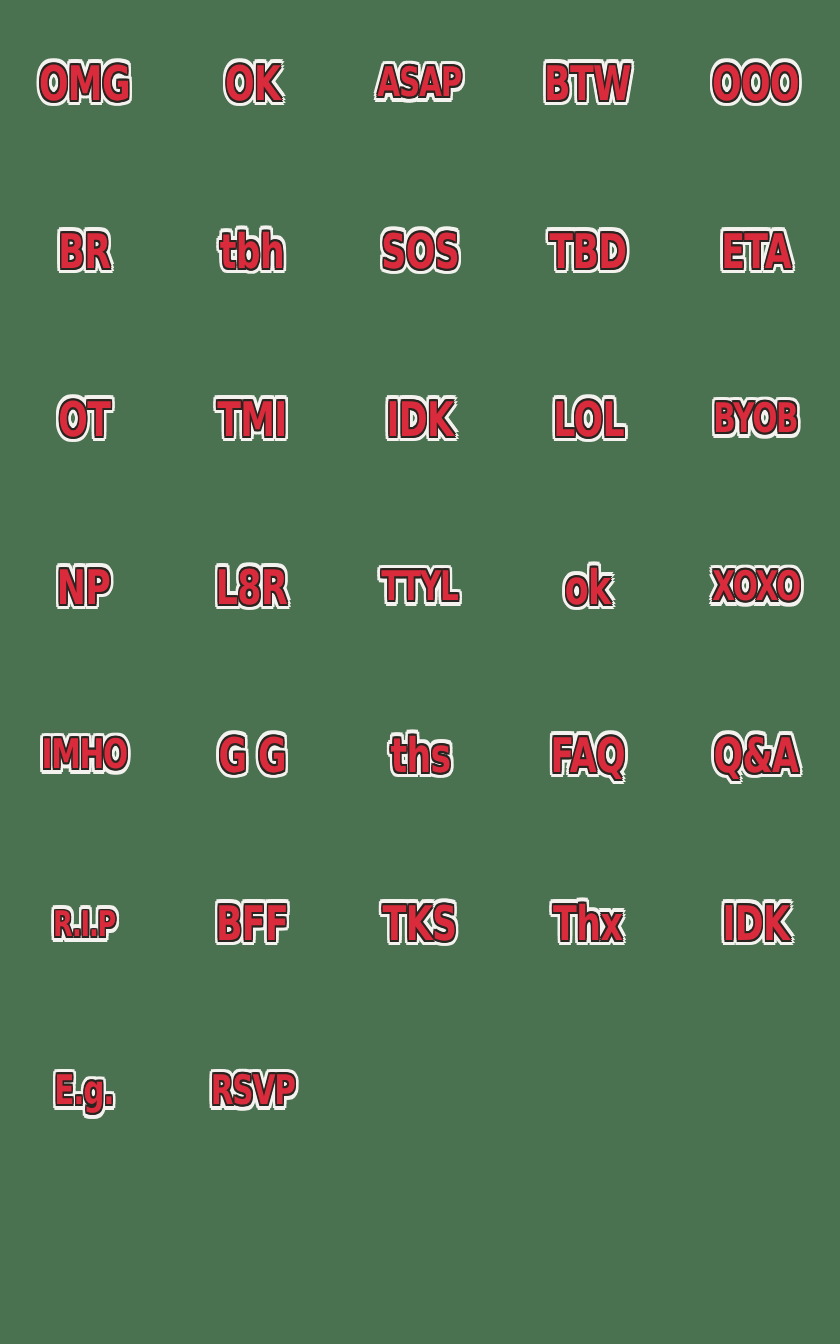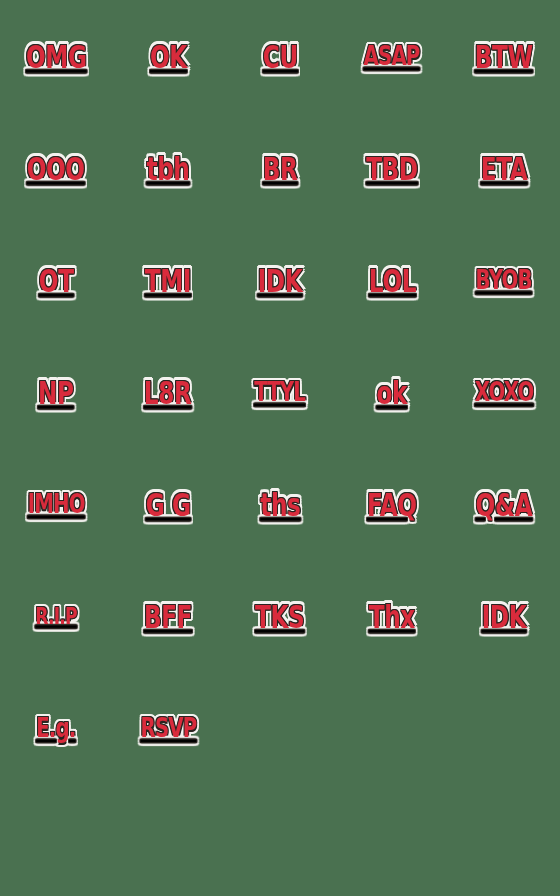--- a/index.html
+++ b/index.html
@@ -78,44 +78,44 @@
       -3px  2px 0 #f4f2ef,
        3px  2px 0 #f4f2ef;
   }
   .sticker.len4 { font-size: 23px; letter-spacing: -1px; }
   .sticker.len5 { font-size: 20px; letter-spacing: -1px; }
   .sticker.lower { font-size: 27px; }
 </style>
 </head>
 <body style="background: rgb(74, 113, 80);">
 
-<div id="sticker-sheet" style="background: rgb(74, 113, 80); width: 560px; height: 896px; grid-template-columns: repeat(5, 112px); grid-template-rows: repeat(8, 112px); text-decoration: underline;">
+<div id="sticker-sheet" style="background: rgb(74, 113, 80); width: 560px; height: 896px; grid-template-columns: repeat(5, 112px); grid-template-rows: repeat(8, 112px);">
     <div class="cell">
       <span class="sticker">OMG</span>
     </div>
     <div class="cell">
       <span class="sticker">OK</span>
-    </div>
-    <div class="cell">
-      <span class="sticker">CU</span>
     </div>
     <div class="cell">
       <span class="sticker len4">ASAP</span>
     </div>
     <div class="cell">
       <span class="sticker">BTW</span>
     </div>
     <div class="cell">
       <span class="sticker">OOO</span>
     </div>
     <div class="cell">
+      <span class="sticker">BR</span>
+    </div>
+    <div class="cell">
       <span class="sticker lower">tbh</span>
     </div>
     <div class="cell">
-      <span class="sticker">BR</span>
+      <span class="sticker">SOS</span>
     </div>
     <div class="cell">
       <span class="sticker">TBD</span>
     </div>
     <div class="cell">
       <span class="sticker">ETA</span>
     </div>
     <div class="cell">
       <span class="sticker">OT</span>
     </div>

